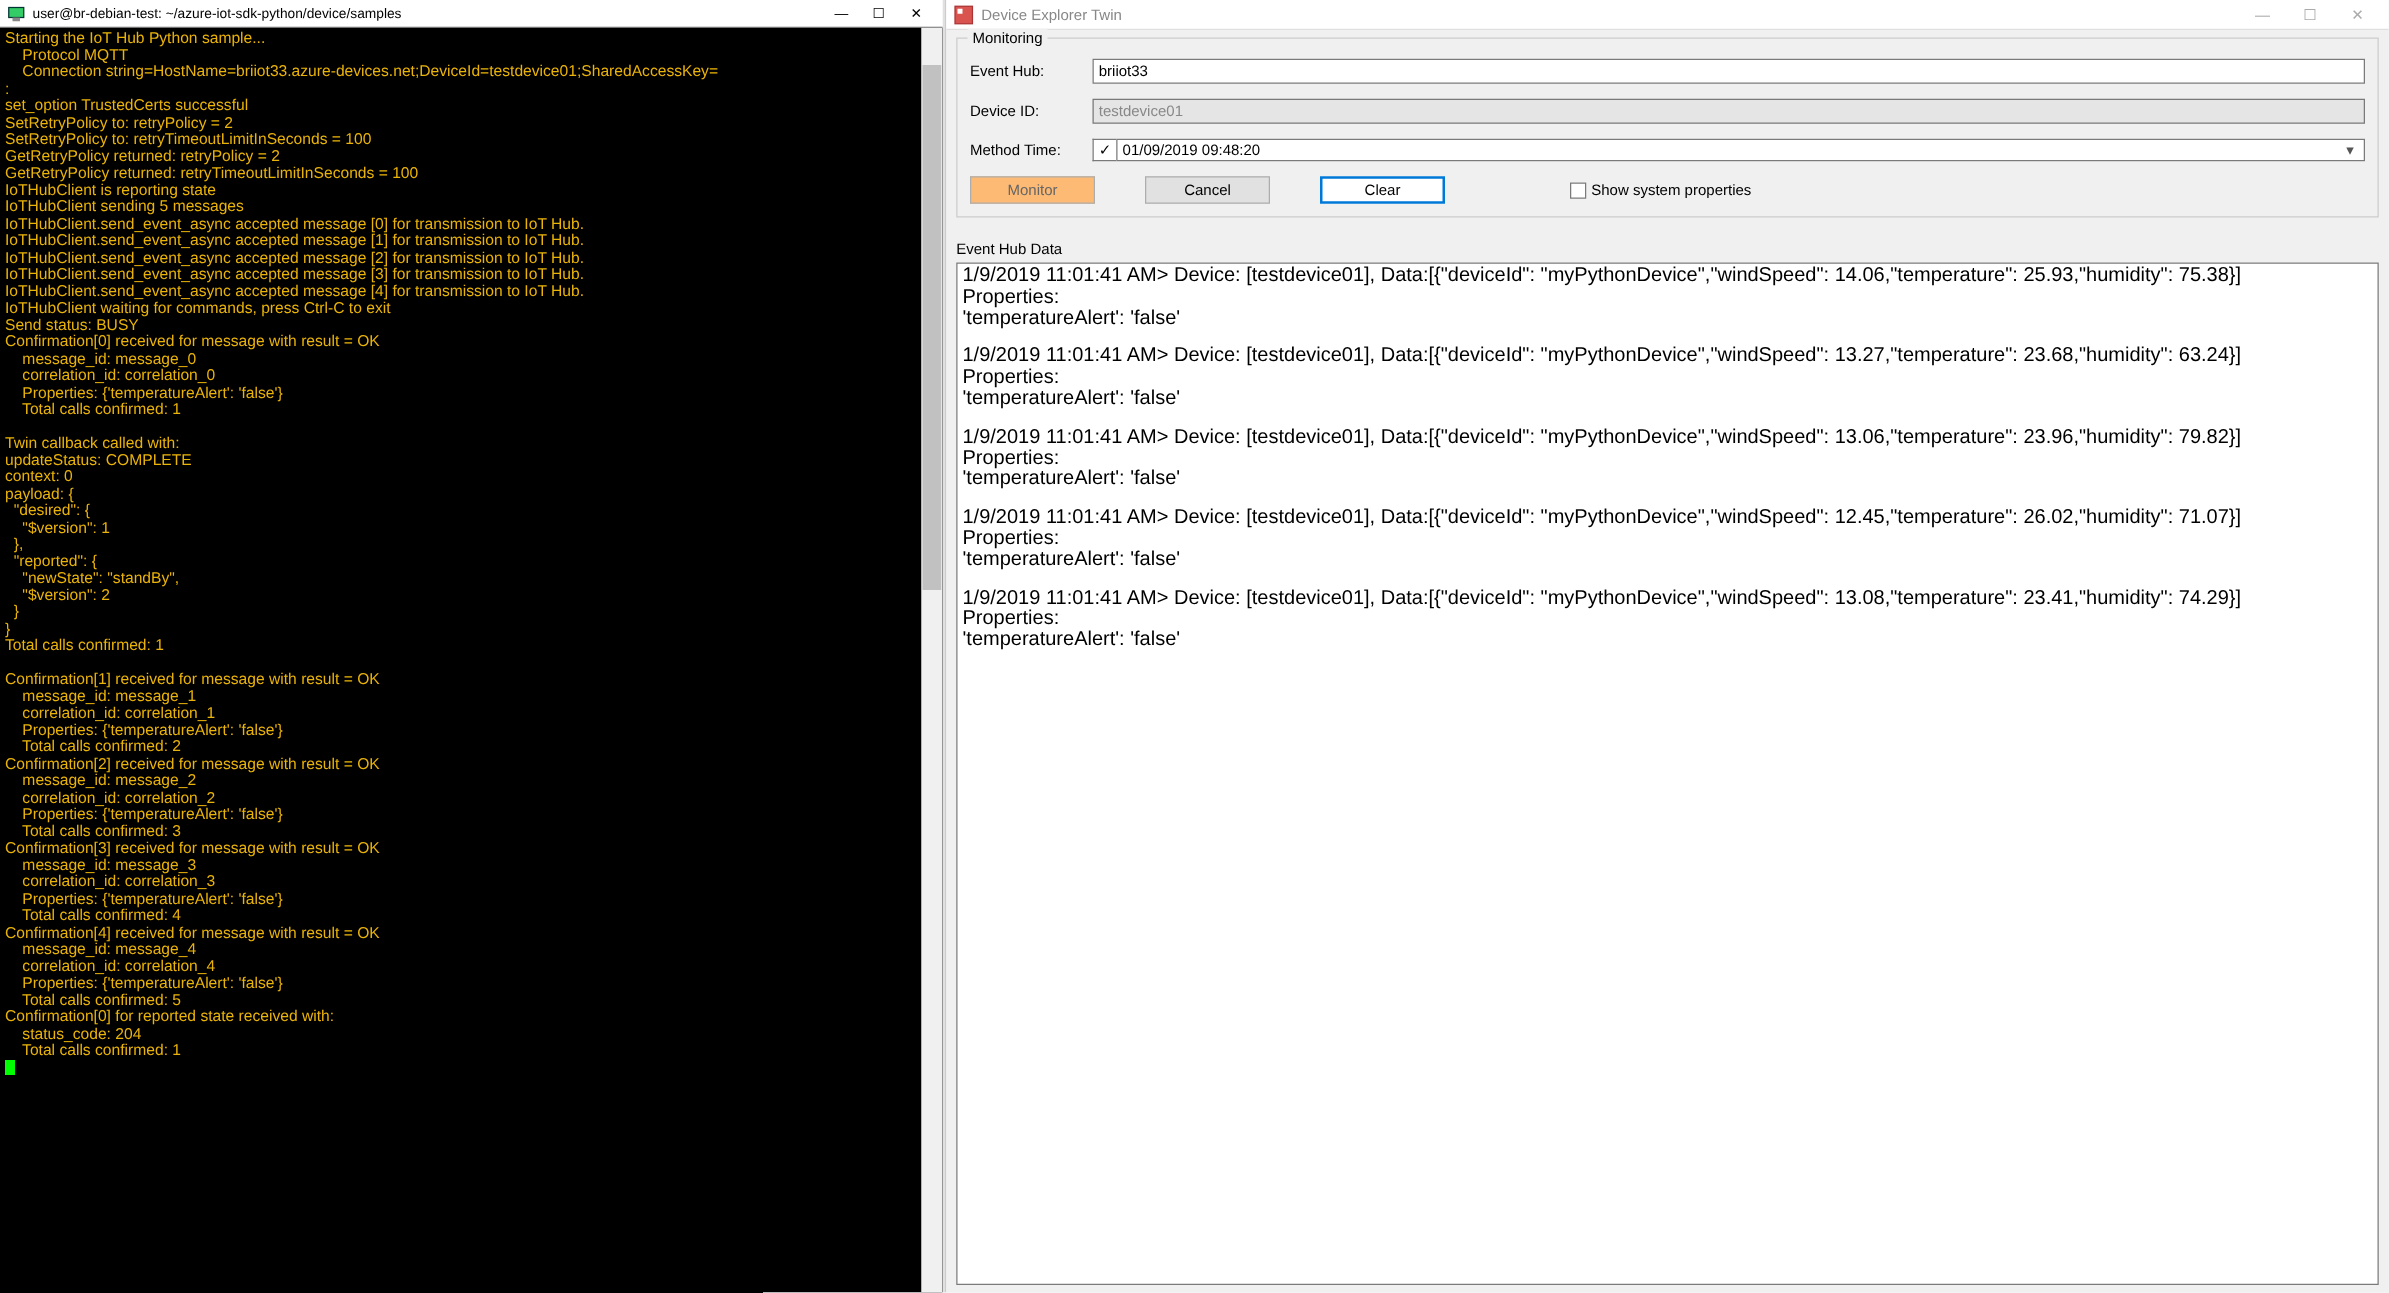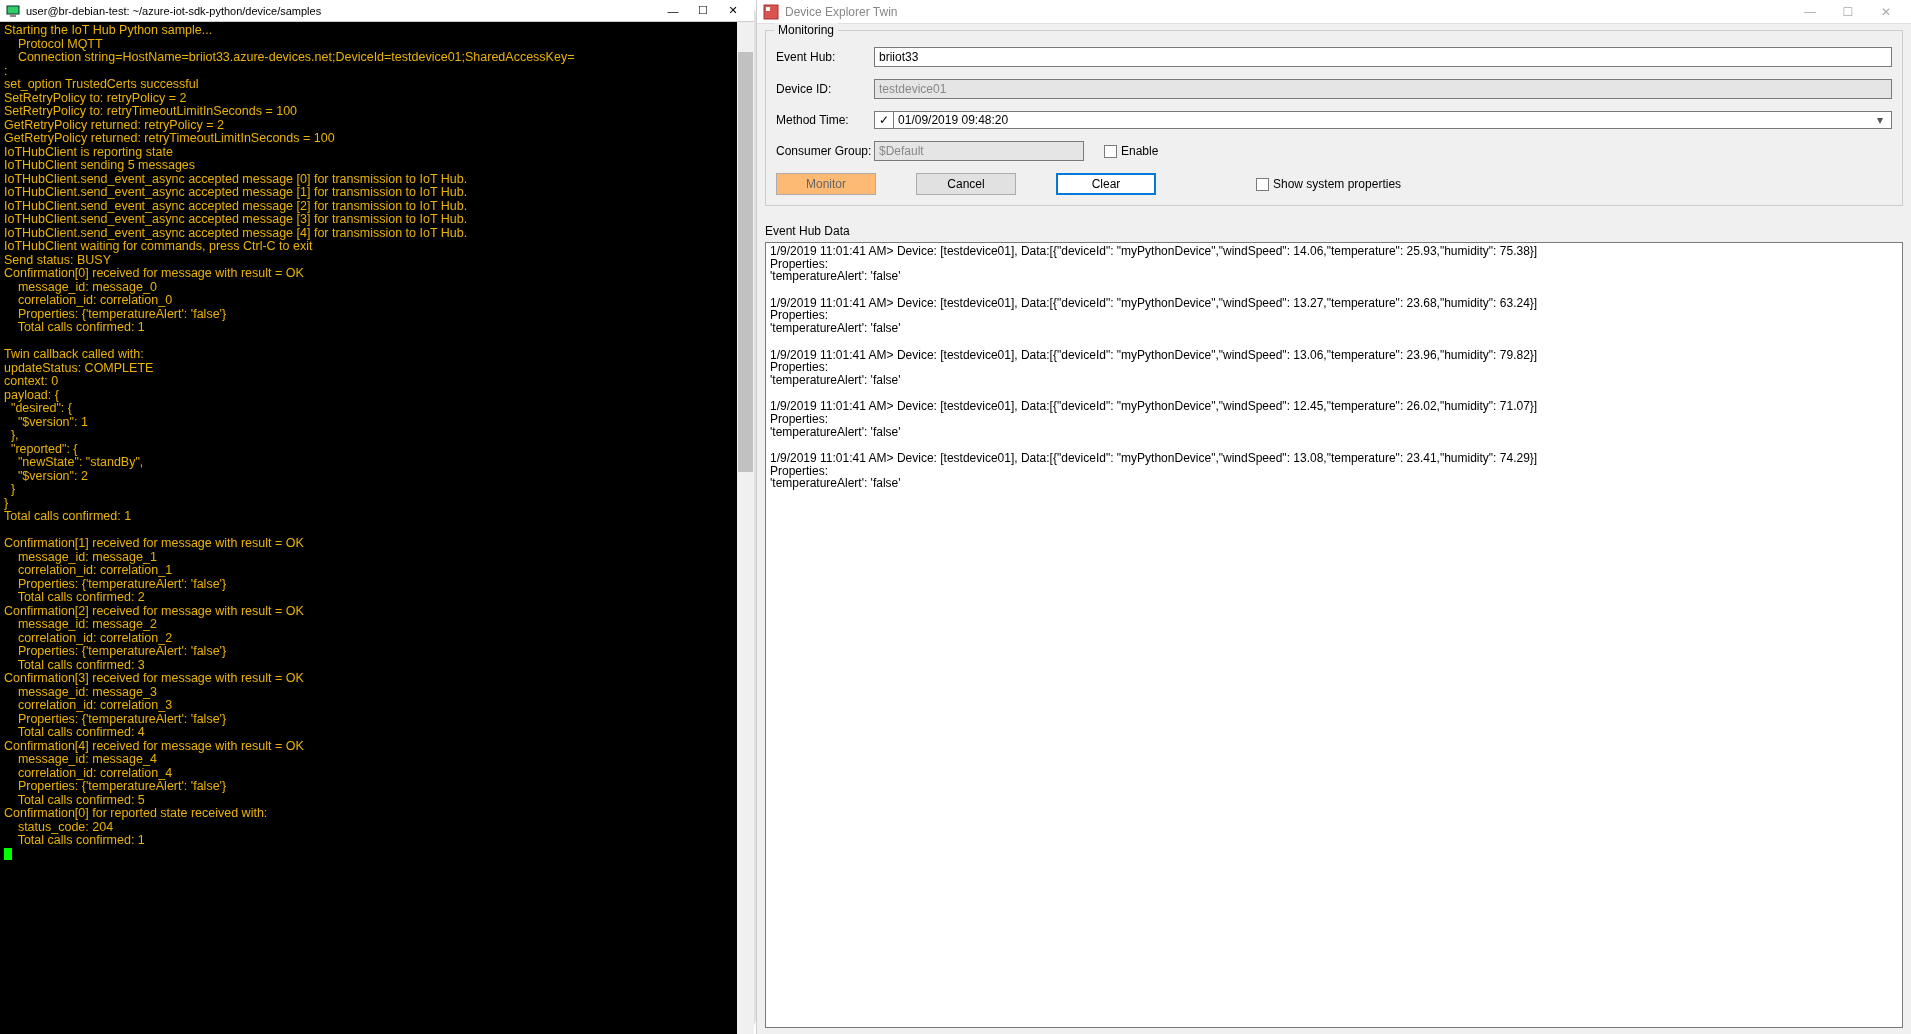--- a/index.html
+++ b/index.html
@@ -1,18 +1,18 @@
 <!DOCTYPE html>
 <html><head>
 <meta charset="utf-8">
 <style>
 * { box-sizing: border-box; margin: 0; padding: 0; font-family: "Segoe UI", Tahoma, sans-serif; }
 body { background: #fff; width: 1911px; height: 1034px; display: flex; overflow: hidden; }
 
-.terminal-window { width: 756px; height: 100%; display: flex; flex-direction: column; border-right: 2px solid #e0e0e0; border-radius: 16px; }
+.terminal-window { width: 756px; height: 100%; display: flex; flex-direction: column; border-right: 2px solid #e0e0e0; }
 .terminal-titlebar { height: 22px; background: #fff; display: flex; align-items: center; padding: 0 6px; border-bottom: 1px solid #ccc; font-size: 11px; }
 .terminal-titlebar .putty-icon { width: 14px; height: 14px; margin-right: 6px; display: inline-flex; align-items: center; justify-content: center; }
 .terminal-titlebar .title { flex: 1; color: #000; }
 .terminal-titlebar .win-controls { display: flex; gap: 0; }
 .terminal-titlebar .win-btn { width: 30px; height: 20px; display: flex; align-items: center; justify-content: center; font-size: 11px; color: #000; cursor: pointer; }
 .terminal-body { flex: 1; background: #000; color: #eab308; font-family: "Courier New", monospace; font-size: 12.5px; line-height: 1.0; padding: 2px 4px; white-space: pre; overflow: hidden; position: relative; }
 .terminal-cursor { display:inline-block; width:8px; height:12px; background:#00ff00; }
 .terminal-scrollbar { position: absolute; right: 0; top: 0; width: 17px; height: 100%; background: #f0f0f0; }
 .terminal-scrollthumb { position: absolute; left: 1px; width: 15px; top: 30px; height: 420px; background: #c1c1c1; }
 
@@ -40,21 +40,21 @@
 .date-input { flex:1; border:1px solid #7a7a7a; padding:1px 4px; font-size:12px; display:flex; align-items:center; justify-content:space-between; background:#fff; }
 .date-dd { width:14px; text-align:center; color:#555; }
 .btn-row { display: flex; gap: 40px; align-items: center; margin-top: 6px; }
 .btn { width: 100px; height: 22px; border: 1px solid #adadad; background: #e1e1e1; font-size: 12px; cursor: pointer; }
 .btn.primary { border: 2px solid #0078d7; background: #fff; }
 .btn.disabled { background: #fdba74; color: #666; }
 .check { display: inline-flex; align-items: center; gap: 4px; font-size: 12px; }
 .check .box { width: 13px; height: 13px; border: 1px solid #7a7a7a; background: #fff; display:inline-flex;align-items:center;justify-content:center;font-size:10px; }
 
 .datalabel { margin: 18px 0 4px 0; font-size: 12px; }
-.databox { flex: 1; border: 1px solid #7a7a7a; background: #fff; padding: 2px 4px; font-size: 12px; line-height: 1.05; white-space: pre-wrap; overflow: hidden; }
+.databox { flex: 1; border: 1px solid #7a7a7a; background: #fff; padding: 2px 4px; font-size: 16px; line-height: 1.05; white-space: pre-wrap; overflow: hidden; }
 .databox .msg { margin-bottom: 14px; }
 </style>
 </head>
 <body>
 
 <div class="terminal-window">
   <div class="terminal-titlebar">
     <span class="putty-icon">
       <svg width="14" height="14">
           <rect x="1" y="2" width="12" height="8" fill="#3c6" stroke="#033"></rect>
@@ -176,30 +176,20 @@
                 <span class="box">✓</span>
               </span>
             <span class="date-input">
               <span>01/09/2019 09:48:20</span>
               <span class="date-dd">▾</span>
             </span>
           </div>
         </div>
       </div>
 
-      <div class="form-row">
-        <label>Consumer Group:</label>
-        <div class="field" style="display:flex;gap:20px;align-items:center;">
-          <input class="text-input disabled" style="width: 210px;" disabled="" value="$Default">
-          <label class="check">
-            <span class="box"></span>
-            <span>Enable</span>
-          </label>
-        </div>
-      </div>
 
       <div class="btn-row">
         <button class="btn disabled">Monitor</button>
         <button class="btn">Cancel</button>
         <button class="btn primary">Clear</button>
         <label class="check" style="margin-left:60px">
           <span class="box"></span>
           <span>Show system properties</span>
         </label>
       </div>

